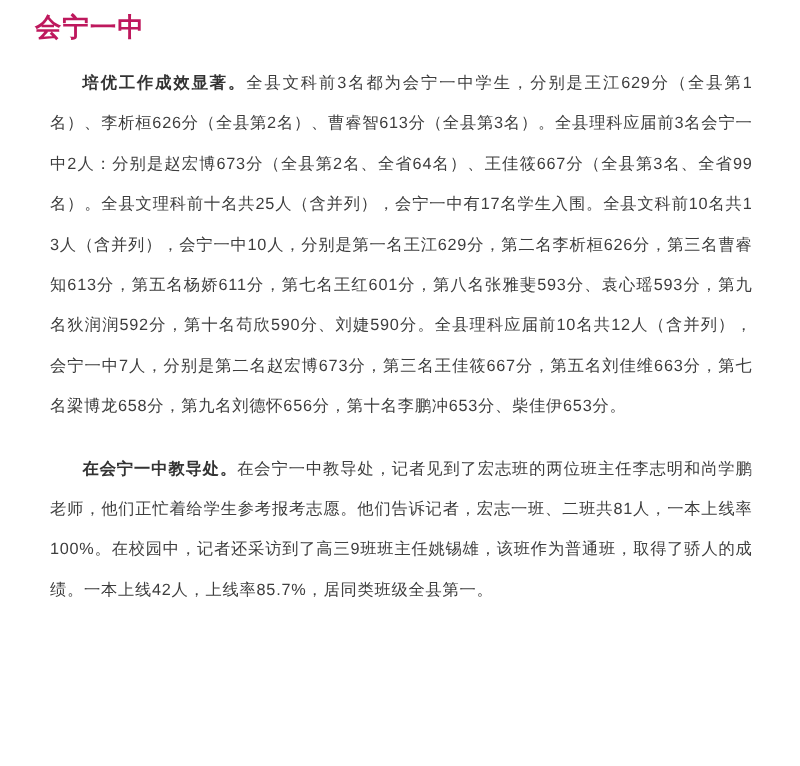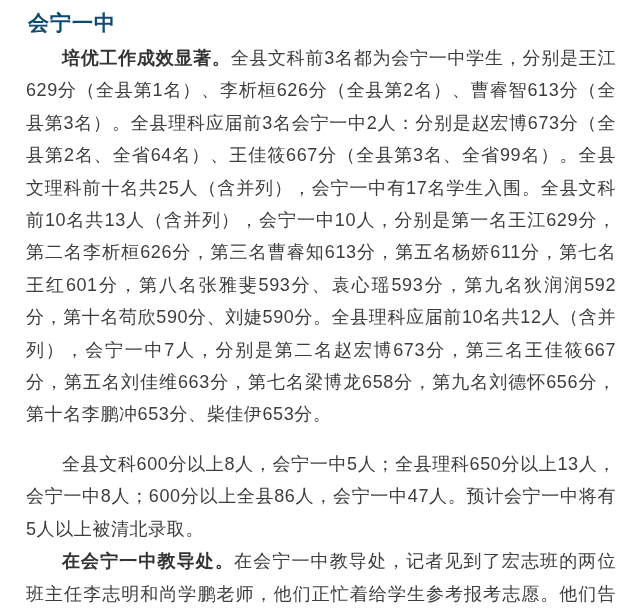--- a/index.html
+++ b/index.html
@@ -12,50 +12,49 @@
     height: 613px;
     overflow: hidden;
     font-family: "Liberation Sans", "DejaVu Sans", sans-serif;
   }
   .page {
     box-sizing: border-box;
     width: 640px;
     padding: 6px 24px 0 26px;
   }
   .title {
-    color: #0c4a6e;
+    color: #be185d;
     font-size: 21px;
     font-weight: bold;
     line-height: 26px;
     margin: 4px 0 6px 2px;
     letter-spacing: 1px;
   }
   .para {
-    font-size: 18px;
+    font-size: 13px;
     line-height: 32.4px;
     color: #3d3d3d;
     text-align: justify;
     text-indent: 2em;
-    margin: 0;
+    margin: 14px;
     letter-spacing: 0.6px;
     word-break: break-all;
   }
   .para .lead {
     font-weight: bold;
     color: #333333;
   }
   .gap-big { margin-bottom: 17px; }
   .gap-none { margin-bottom: 0; }
 </style>
 </head>
 <body>
 
 <div class="page">
 
   <h1 class="title">会宁一中</h1>
 
   <p class="para gap-big"><strong class="lead">培优工作成效显著。</strong><span>全县文科前3名都为会宁一中学生，分别是王江629分（全县第1名）、李析桓626分（全县第2名）、曹睿智613分（全县第3名）。全县理科应届前3名会宁一中2人：分别是赵宏博673分（全县第2名、全省64名）、王佳筱667分（全县第3名、全省99名）。全县文理科前十名共25人（含并列），会宁一中有17名学生入围。全县文科前10名共13人（含并列），会宁一中10人，分别是第一名王江629分，第二名李析桓626分，第三名曹睿知613分，第五名杨娇611分，第七名王红601分，第八名张雅斐593分、袁心瑶593分，第九名狄润润592分，第十名苟欣590分、刘婕590分。全县理科应届前10名共12人（含并列），会宁一中7人，分别是第二名赵宏博673分，第三名王佳筱667分，第五名刘佳维663分，第七名梁博龙658分，第九名刘德怀656分，第十名李鹏冲653分、柴佳伊653分。</span></p>
 
-  <p class="para gap-none"><span>全县文科600分以上8人，会宁一中5人；全县理科650分以上13人，会宁一中8人；600分以上全县86人，会宁一中47人。预计会宁一中将有5人以上被清北录取。</span></p>
 
   <p class="para gap-big"><strong class="lead">在会宁一中教导处。</strong><span>在会宁一中教导处，记者见到了宏志班的两位班主任李志明和尚学鹏老师，他们正忙着给学生参考报考志愿。他们告诉记者，宏志一班、二班共81人，一本上线率100%。在校园中，记者还采访到了高三9班班主任姚锡雄，该班作为普通班，取得了骄人的成绩。一本上线42人，上线率85.7%，居同类班级全县第一。</span></p>
 
 </div>
 
 </body></html>

